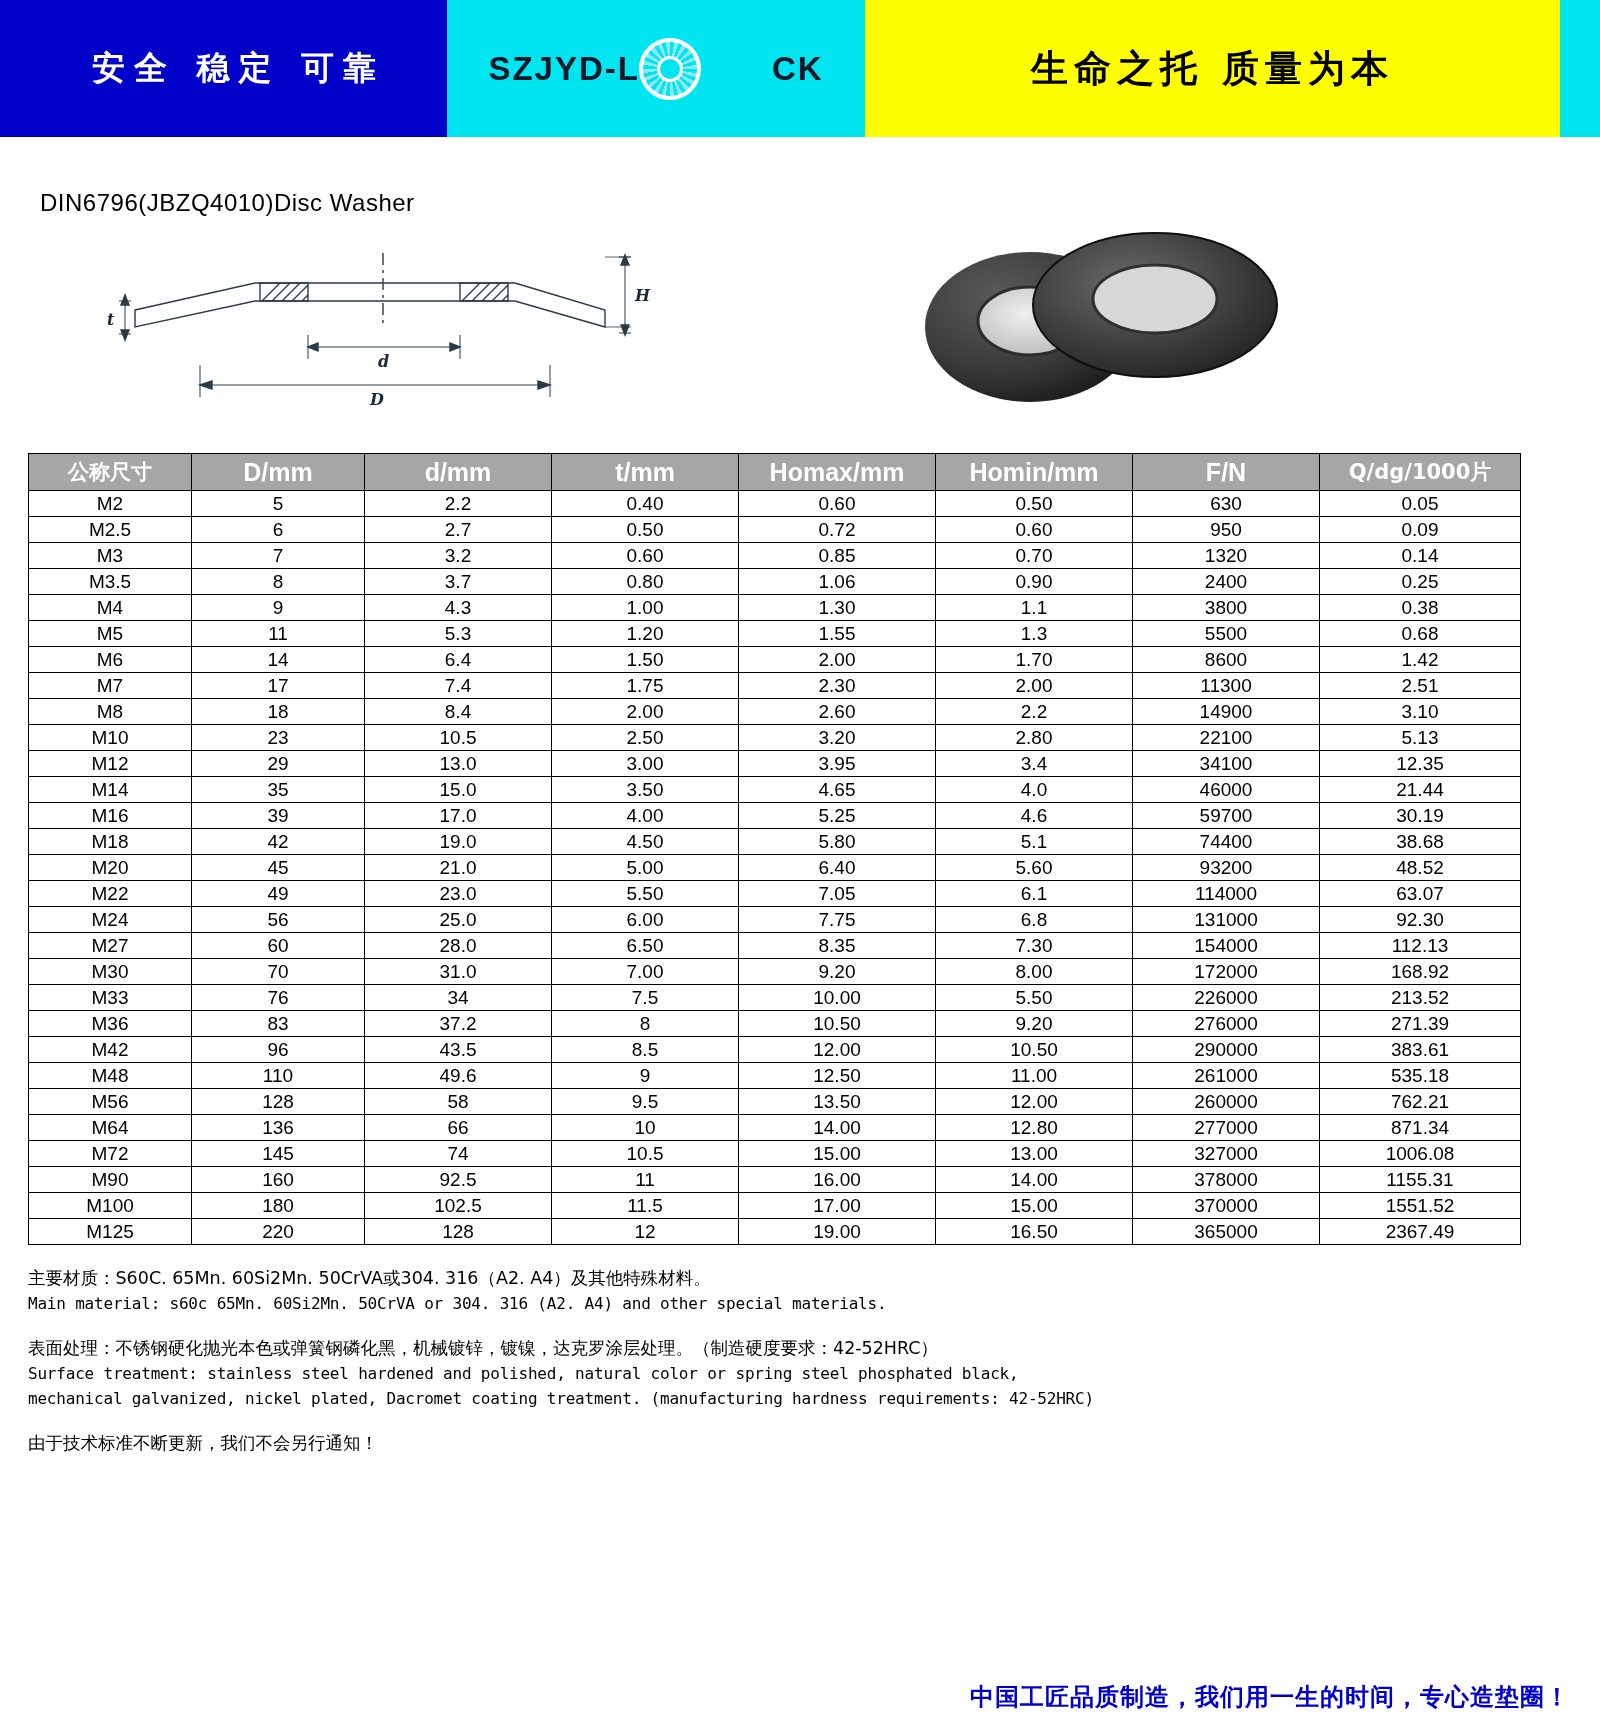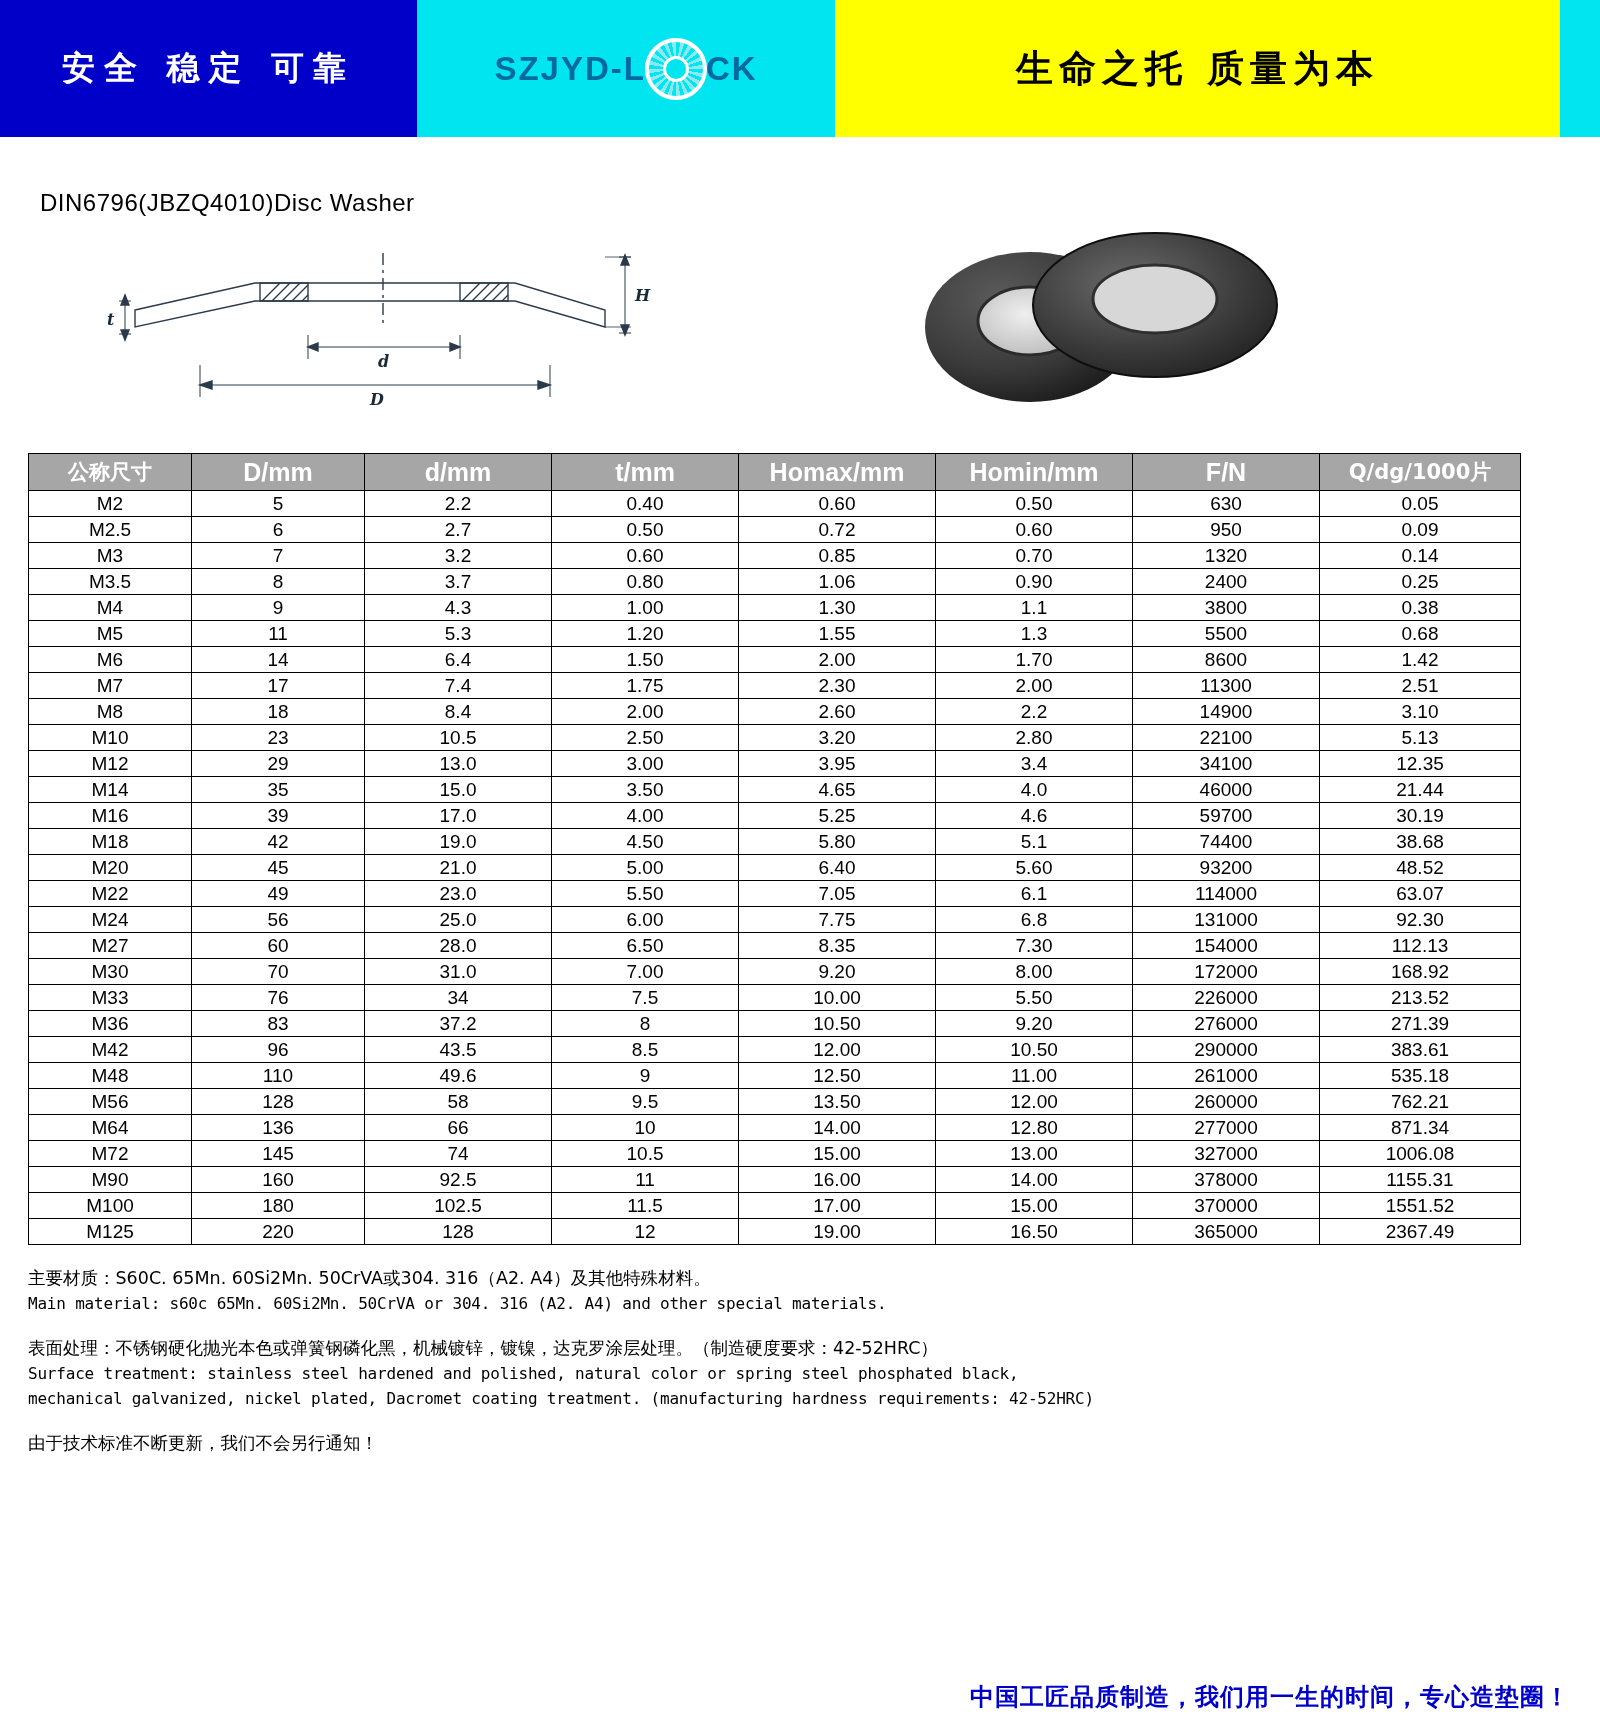--- a/index.html
+++ b/index.html
@@ -22,45 +22,47 @@
     width: 1600px;
     height: 137px;
     align-items: stretch;
   }
   .header-left {
     background: #0000c8;
     width: 417px;
     display: flex;
     align-items: center;
     justify-content: center;
+    padding-left: 30px;
   }
   .header-left .slogan {
     color: #ffffff;
     font-size: 33px;
     font-weight: bold;
     letter-spacing: 9px;
     font-family: "DejaVu Sans", sans-serif;
   }
   .header-mid {
     background: #00e5ef;
     width: 418px;
     display: flex;
     align-items: center;
     justify-content: center;
     position: relative;
   }
   .logo-wrap {
     display: flex;
     align-items: center;
     position: relative;
-    color: #0369a1;
+    color: #0f172a;
     font-size: 33px;
     font-weight: bold;
     letter-spacing: 2px;
     font-family: "Liberation Sans", sans-serif;
+    gap: 36px;
   }
   .logo-ring {
     position: absolute;
     left: 151px;
     top: 50%;
     transform: translateY(-50%);
     width: 62px;
     height: 62px;
     border-radius: 50%;
     border: 4px solid #ffffff;

